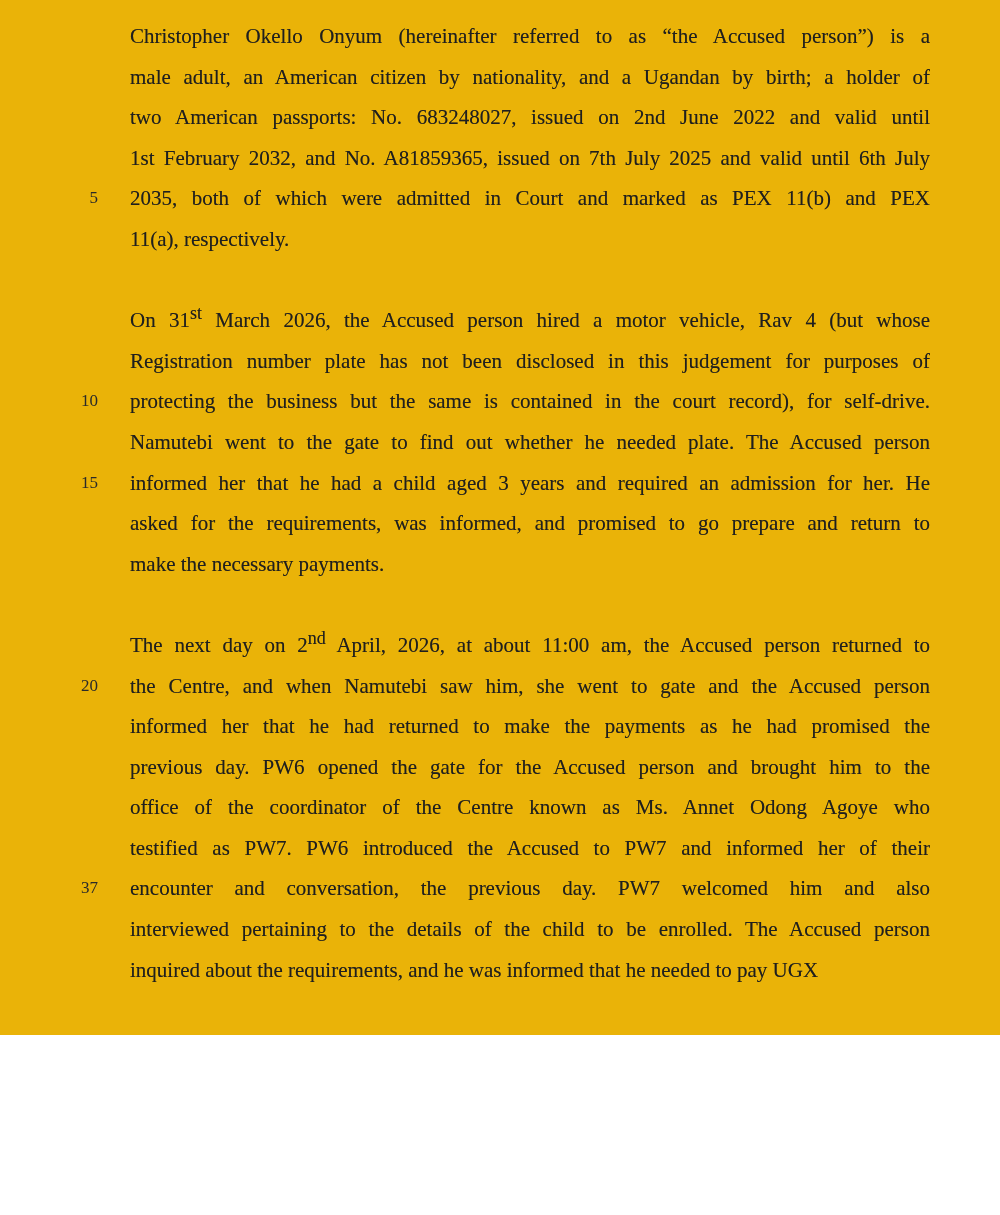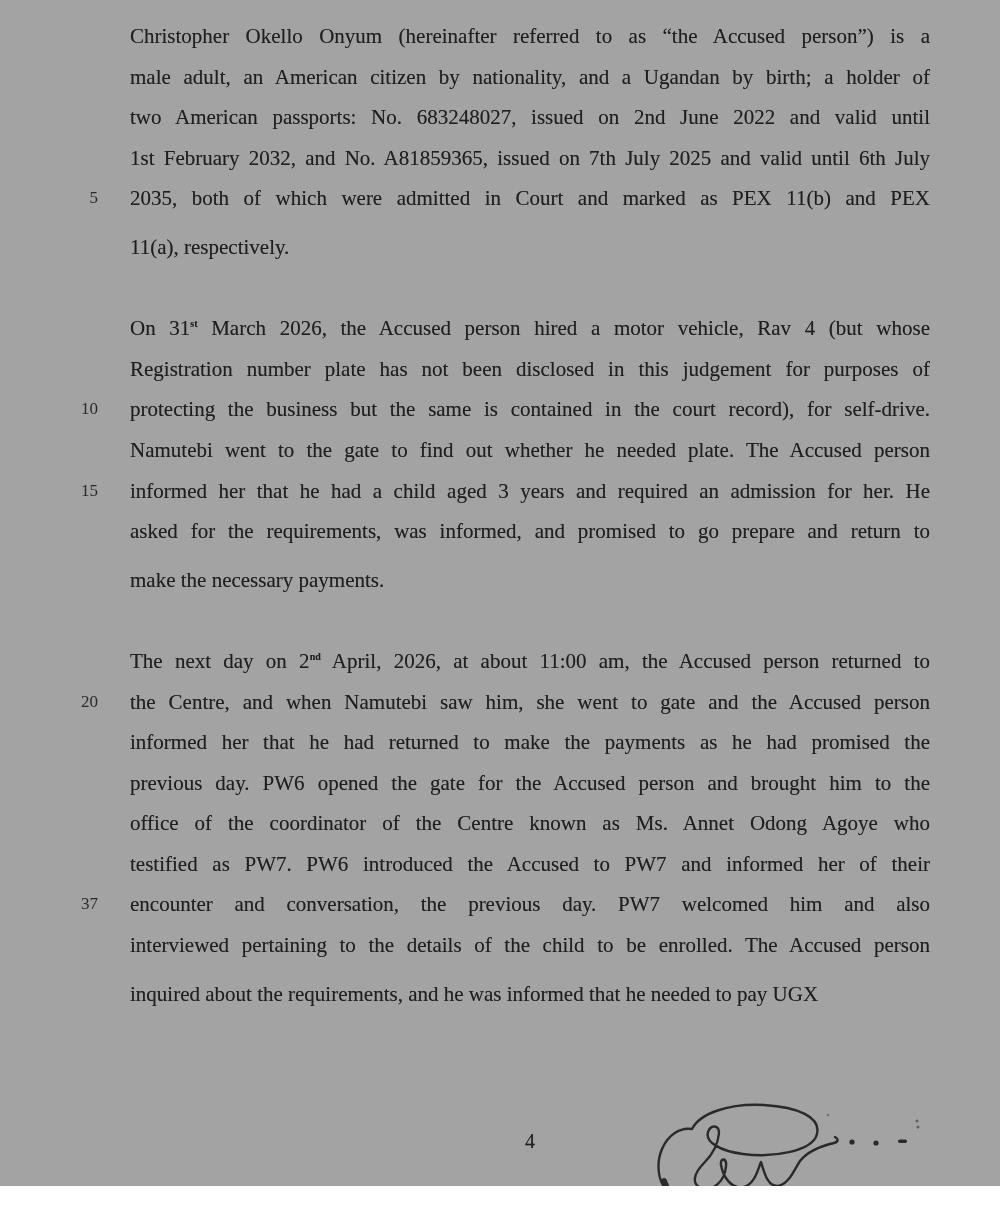--- a/index.html
+++ b/index.html
@@ -3,22 +3,22 @@
 <meta charset="utf-8">
 <style>
   html, body {
     margin: 0;
     padding: 0;
     background: #ffffff;
   }
   .page {
     position: relative;
     width: 1000px;
-    height: 1186px;
-    background: #a3a3a3;
+    height: 1035px;
+    background: #eab308;
     overflow: hidden;
     font-family: "Liberation Serif", serif;
     color: #1f1f1f;
   }
   .body-text {
     position: absolute;
     top: 16px;
     left: 0;
     width: 1000px;
   }
@@ -44,27 +44,25 @@
     width: 800px;
     font-size: 21px;
     line-height: 40.6px;
     text-align: justify;
     text-align-last: justify;
     white-space: normal;
     text-shadow: 0 0 0.6px rgba(25,25,25,0.45);
   }
   .line-text.para-last {
     text-align-last: left;
-    margin-top: 8px;
   }
   .line-text sup {
-    font-size: 10px;
+    font-size: 18px;
     line-height: 0;
     vertical-align: super;
-    font-weight: bold;
   }
   .page-number {
     position: absolute;
     top: 1128px;
     left: 130px;
     width: 800px;
     text-align: center;
     font-size: 20px;
     line-height: 26px;
     color: #1f1f1f;

